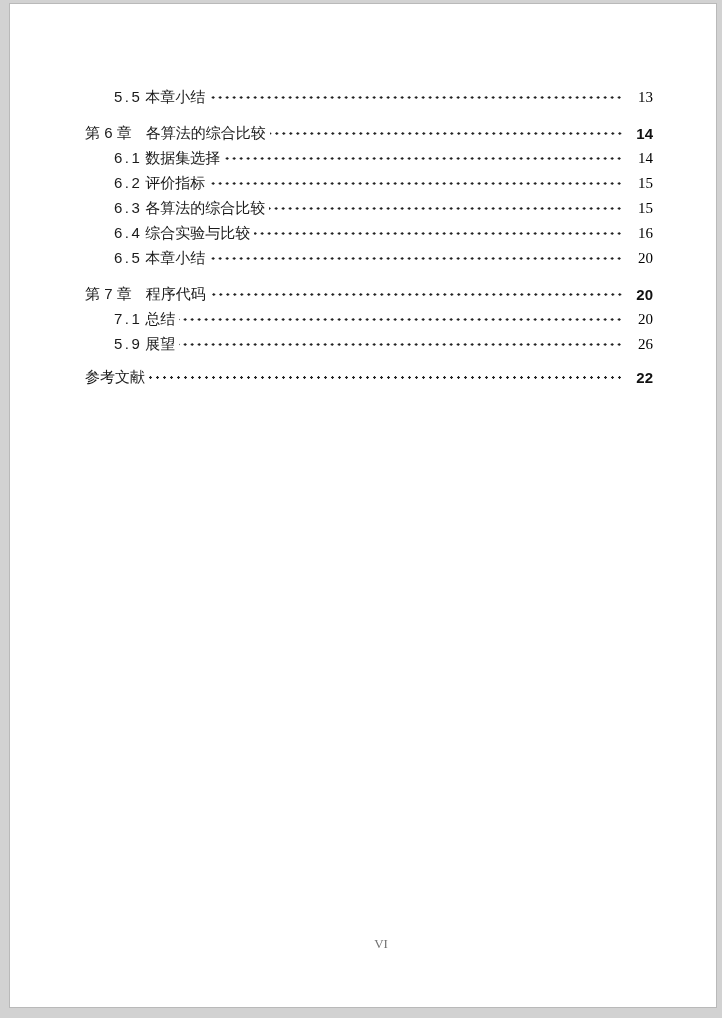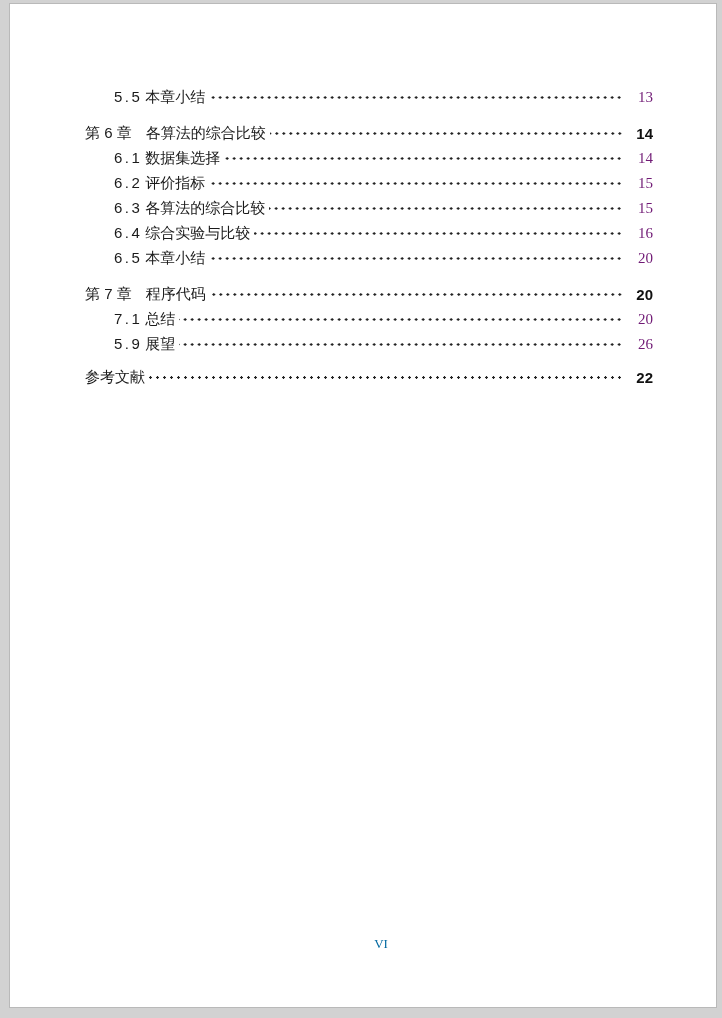--- a/index.html
+++ b/index.html
@@ -48,37 +48,37 @@
     background-position: right center;
   }
   .pg {
     flex: 0 0 auto;
     min-width: 22px;
     text-align: right;
     font-size: 15px;
   }
   .section .pg {
     font-family: "Liberation Serif", serif;
-    color: #701a75;
+    color: #000000;
     font-weight: 400;
   }
   .chapter .pg, .backmatter .pg {
     font-family: "Liberation Sans", sans-serif;
     color: #111111;
     font-weight: 700;
   }
   .footer {
     position: absolute;
     top: 932px; left: 0; right: 0;
     text-align: center;
     padding-left: 36px;
     box-sizing: border-box;
     font-family: "Liberation Serif", serif;
     font-size: 13px;
-    color: #0369a1;
+    color: #737373;
   }
 </style>
 </head>
 <body>
 
 <div class="page">
   <div class="toc">
       <div class="toc-row section">
         <span class="label"><span class="num">5.5</span><span class="title">本章小结</span></span>
         <span class="leader"></span>

